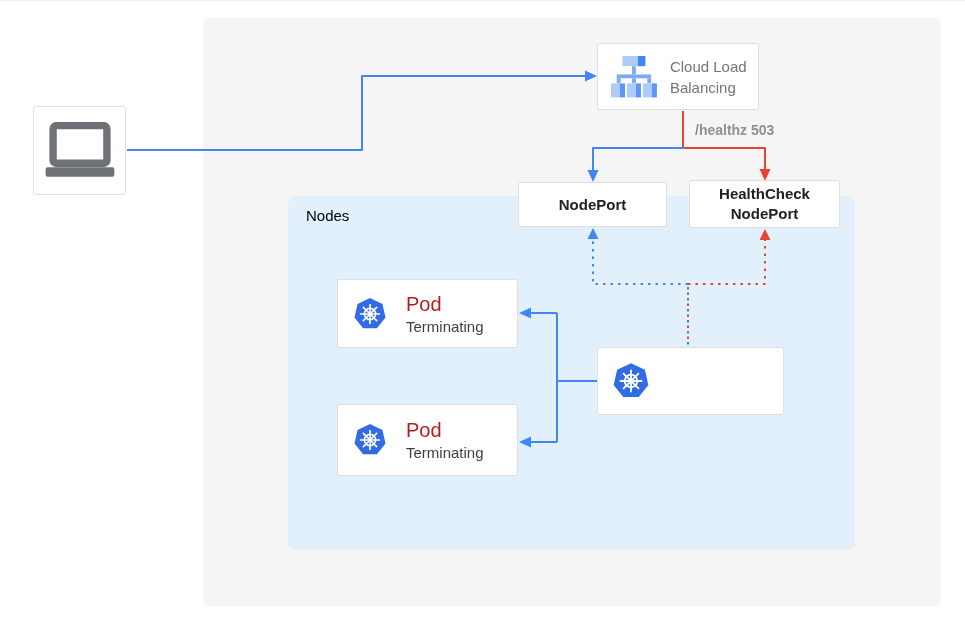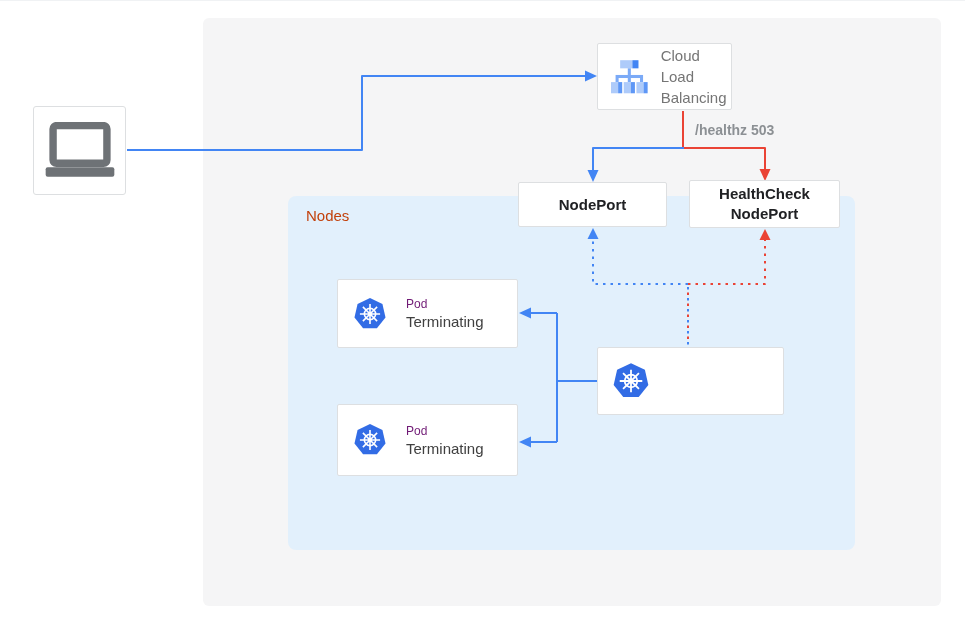--- a/index.html
+++ b/index.html
@@ -10,43 +10,43 @@
   }
   .panel {
     position:absolute; left:203px; top:17px; width:738px; height:588px;
     background:#F5F5F6; border-radius:6px;
   }
   .nodes {
     position:absolute; left:288px; top:195px; width:567px; height:354px;
     background:#E2F0FC; border-radius:8px; z-index:1;
   }
   .nodes-label {
-    position:absolute; left:18px; top:11px; font-size:15px; color:#c2410c;
+    position:absolute; left:18px; top:11px; font-size:15px; color:#000000;
   }
   svg.wires { position:absolute; left:0; top:0; z-index:3; }
   .s-blue { stroke:#4285F4; stroke-width:2; fill:none; stroke-linejoin:round; }
   .s-red  { stroke:#EA4335; stroke-width:2; fill:none; stroke-linejoin:round; }
   .f-blue { fill:#4285F4; stroke:none; }
   .f-red  { fill:#EA4335; stroke:none; }
   .dot    { stroke-dasharray:2.5 5; }
   .box {
     position:absolute; background:#fff; border:1px solid #DDDFE1; border-radius:2px;
     box-sizing:border-box; display:flex; align-items:center; z-index:4;
   }
   .client { left:33px; top:105px; width:93px; height:89px; justify-content:center; border-radius:3px; }
-  .cloud-lb { left:597px; top:42px; width:135px; height:67px; padding-left:13px; }
+  .cloud-lb { left:597px; top:42px; width:162px; height:67px; padding-left:13px; }
   .cloud-lb .lb-label { font-size:15px; line-height:21px; color:#757575; margin-left:13px; width:96px; }
   .nodeport { left:518px; top:181px; width:149px; height:45px; justify-content:center;align-items:center; }
   .hc-nodeport { left:689px; top:179px; width:151px; height:48px; }
   .port-label { font-weight:bold; font-size:15px; line-height:20px; color:#202124; text-align:center; }
   .pod1 { left:337px; top:278px; width:181px; height:69px; padding-left:15px; }
   .pod2 { left:337px; top:403px; width:181px; height:72px; padding-left:15px; }
   .kube-proxy { left:597px; top:346px; width:187px; height:68px; padding-left:14px; }
   .node-txt { margin-left:19px; }
-  .node-title { font-size:12px; color:#701a75; }
+  .node-title { font-size:20px; color:#b91c1c; }
   .node-sub { font-size:15px; color:#404040; margin-top:2px; }
   .healthz {
     position:absolute; left:695px; top:121px; font-size:14px; font-weight:bold;
     color:#8C9094; z-index:4; white-space:nowrap;
   }
 </style>
 </head>
 <body>
 
 <div class="canvas">

